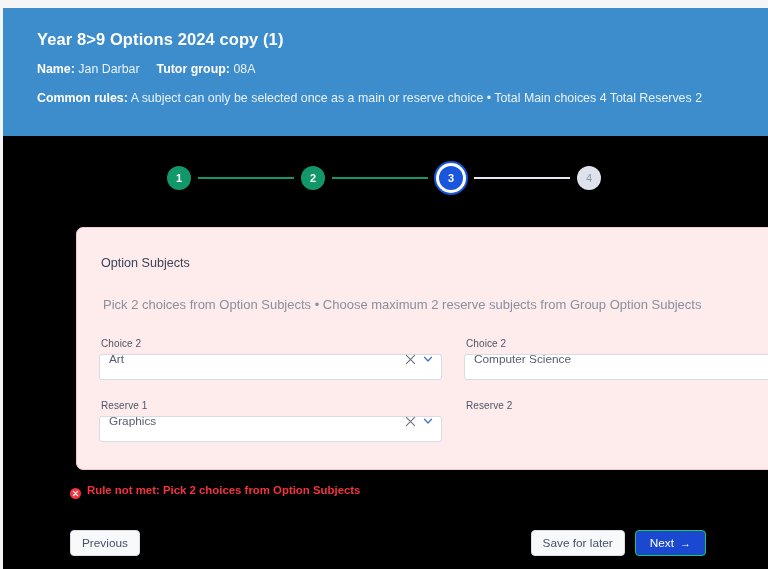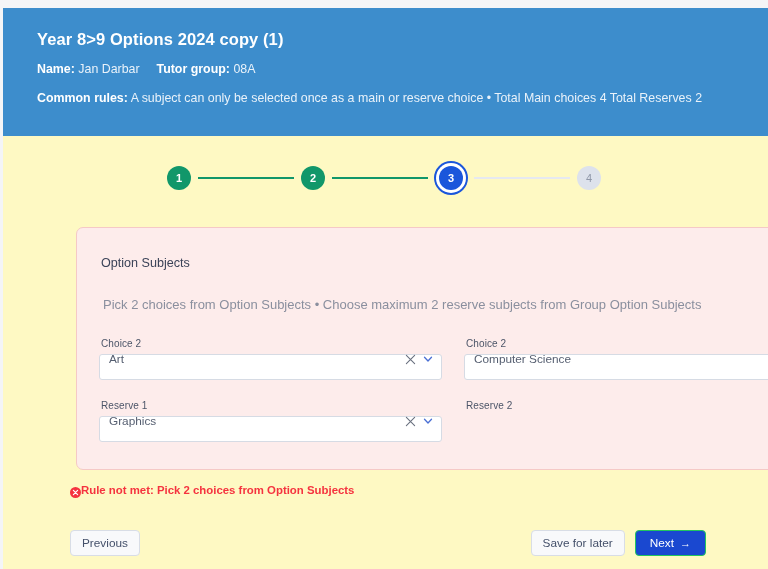--- a/index.html
+++ b/index.html
@@ -13,21 +13,21 @@
   body {
     font-family: "Liberation Sans", sans-serif;
     background: #ffffff;
     position: relative;
   }
 
   
   .page {
     position: absolute;
     inset: 0;
-    background: #fef9c3;
+    background: #000000;
   }
 
   .page-gutter-top {
     position: absolute;
     left: 0; top: 0; right: 0;
     height: 8px;
     background: #f4f5f7;
   }
   .page-gutter-left {
     position: absolute;
@@ -184,21 +184,22 @@
     cursor: pointer;
   }
   .sel-icon svg { display: block; }
 
   
   .error-row {
     position: absolute;
     left: 70px;
     top: 484px;
     display: flex;
-    align-items: flex-start;
+    align-items: flex-end;
+    gap: 6px;
   }
   .error-icon {
     width: 11px;
     height: 11px;
     flex: 0 0 auto;
   }
   .error-text {
     font-size: 11.4px;
     color: #f5333f;
     font-weight: bold;

